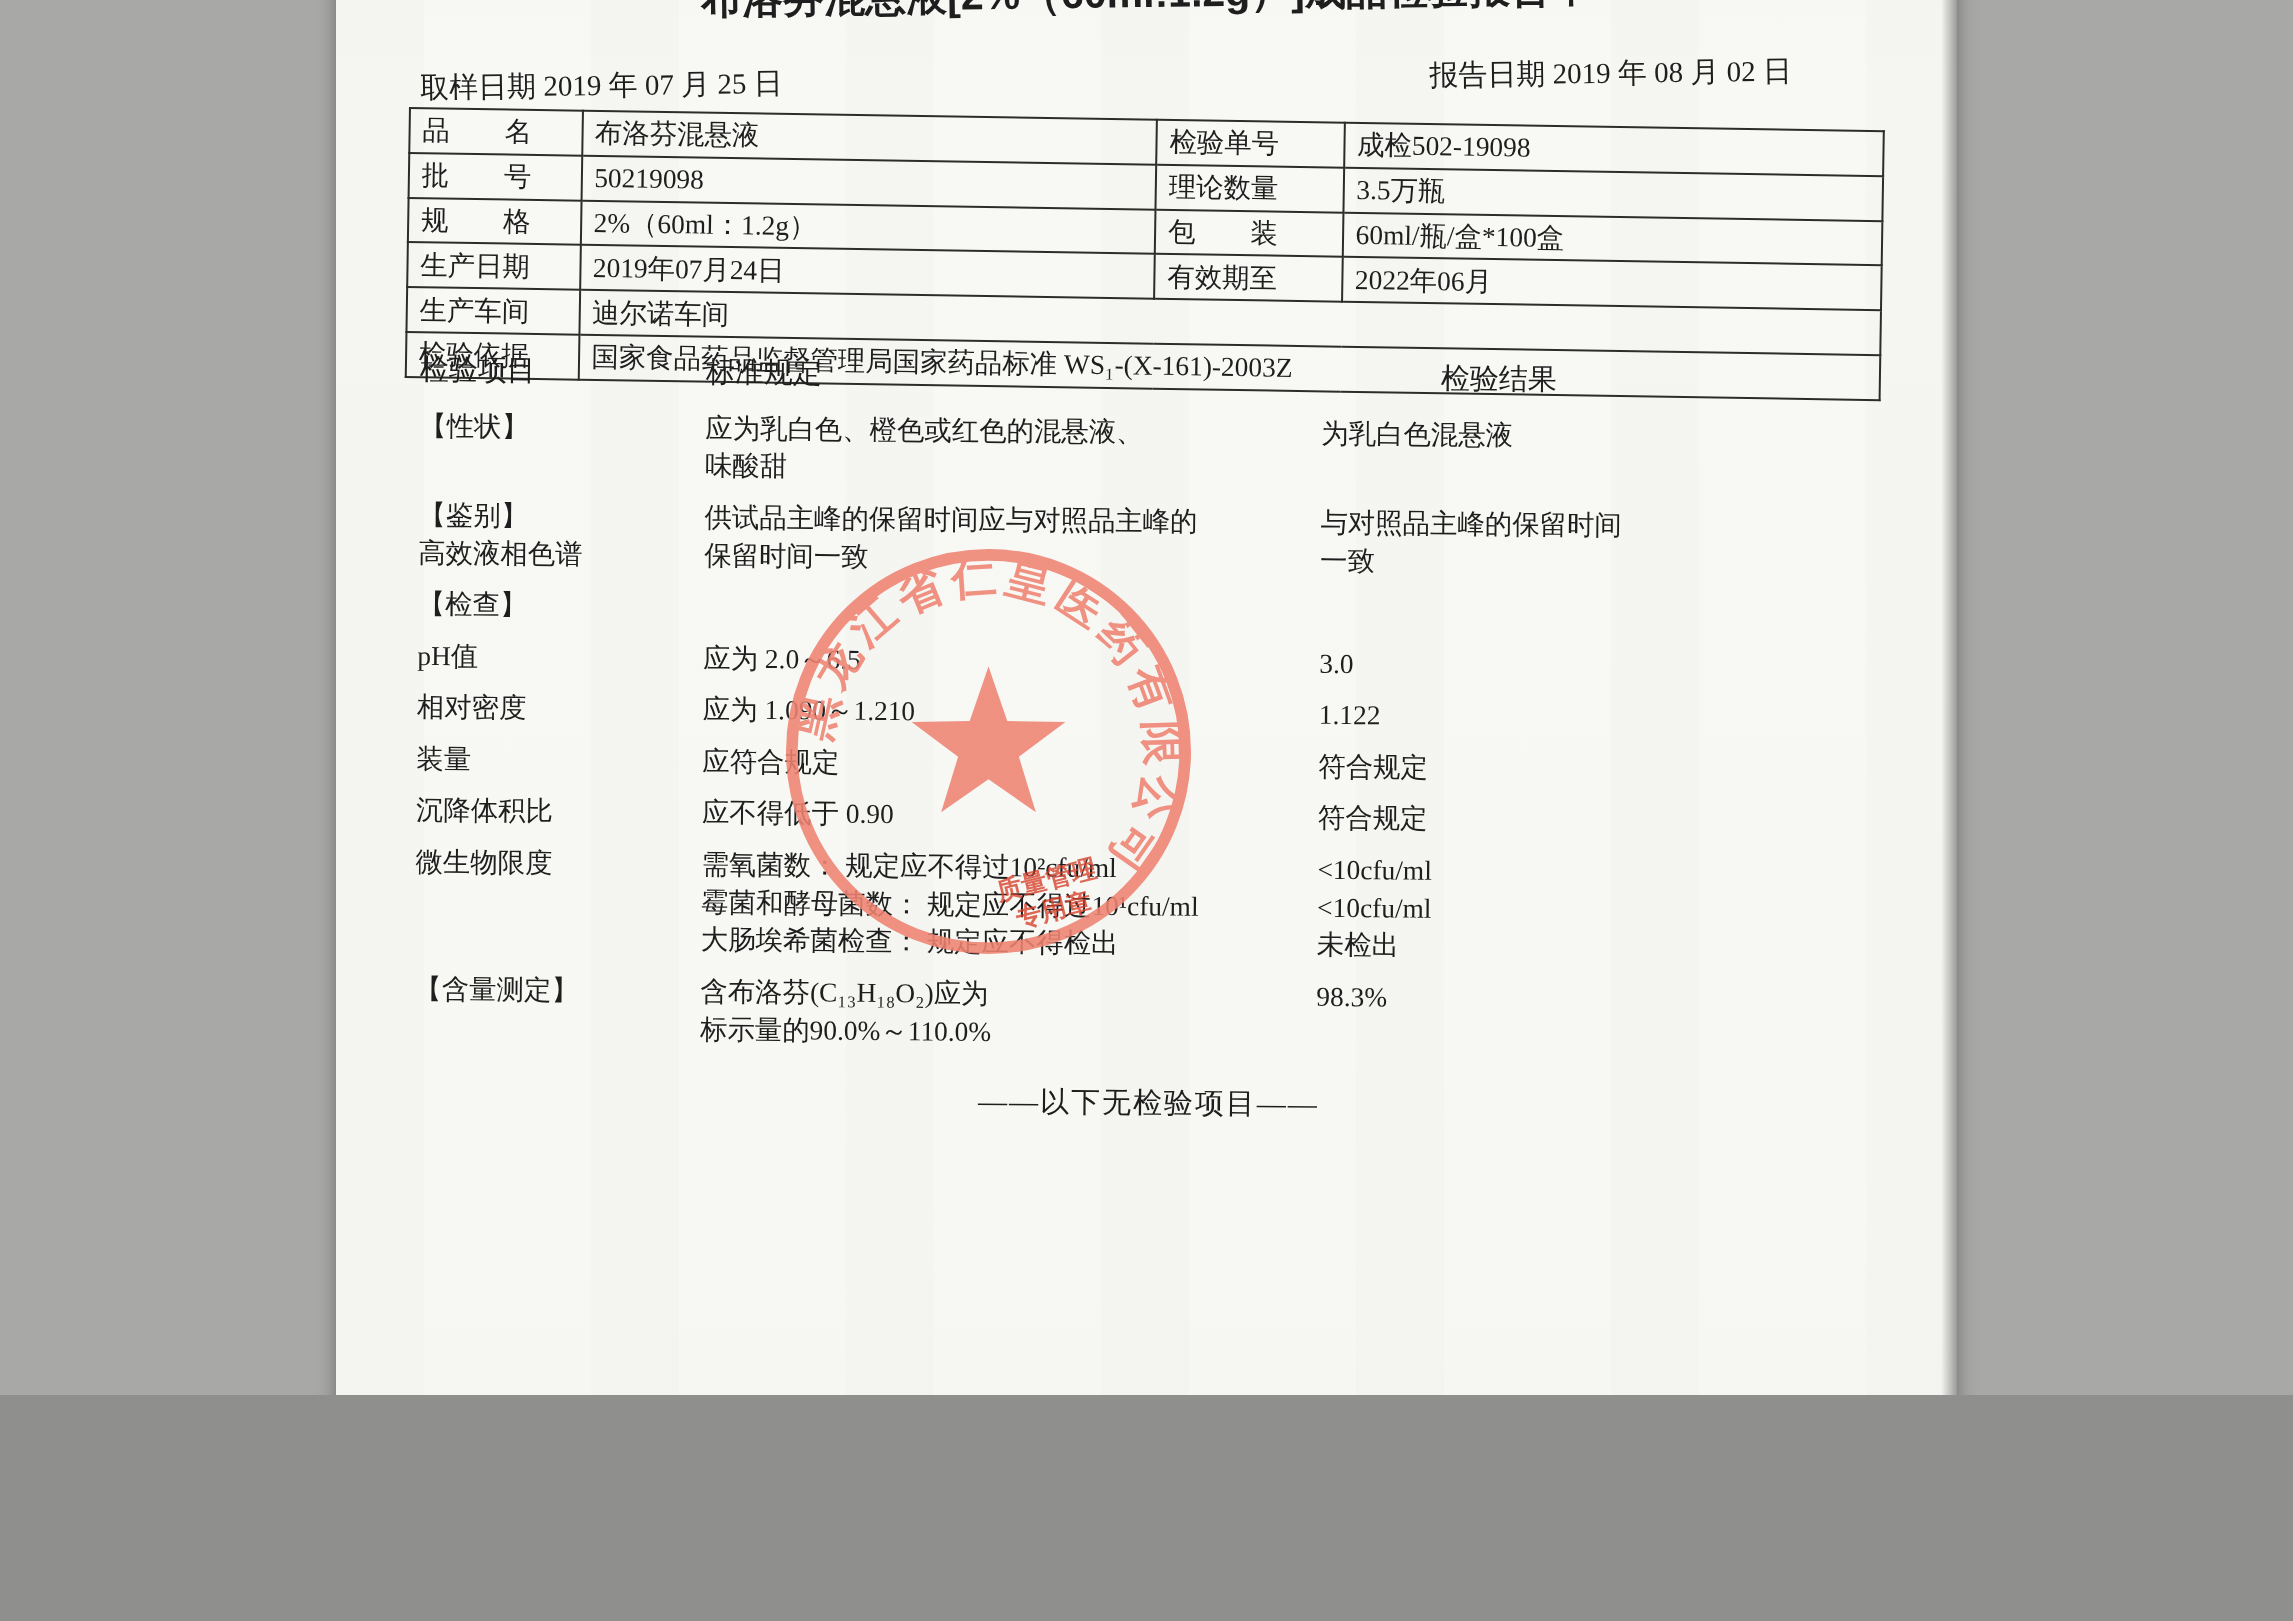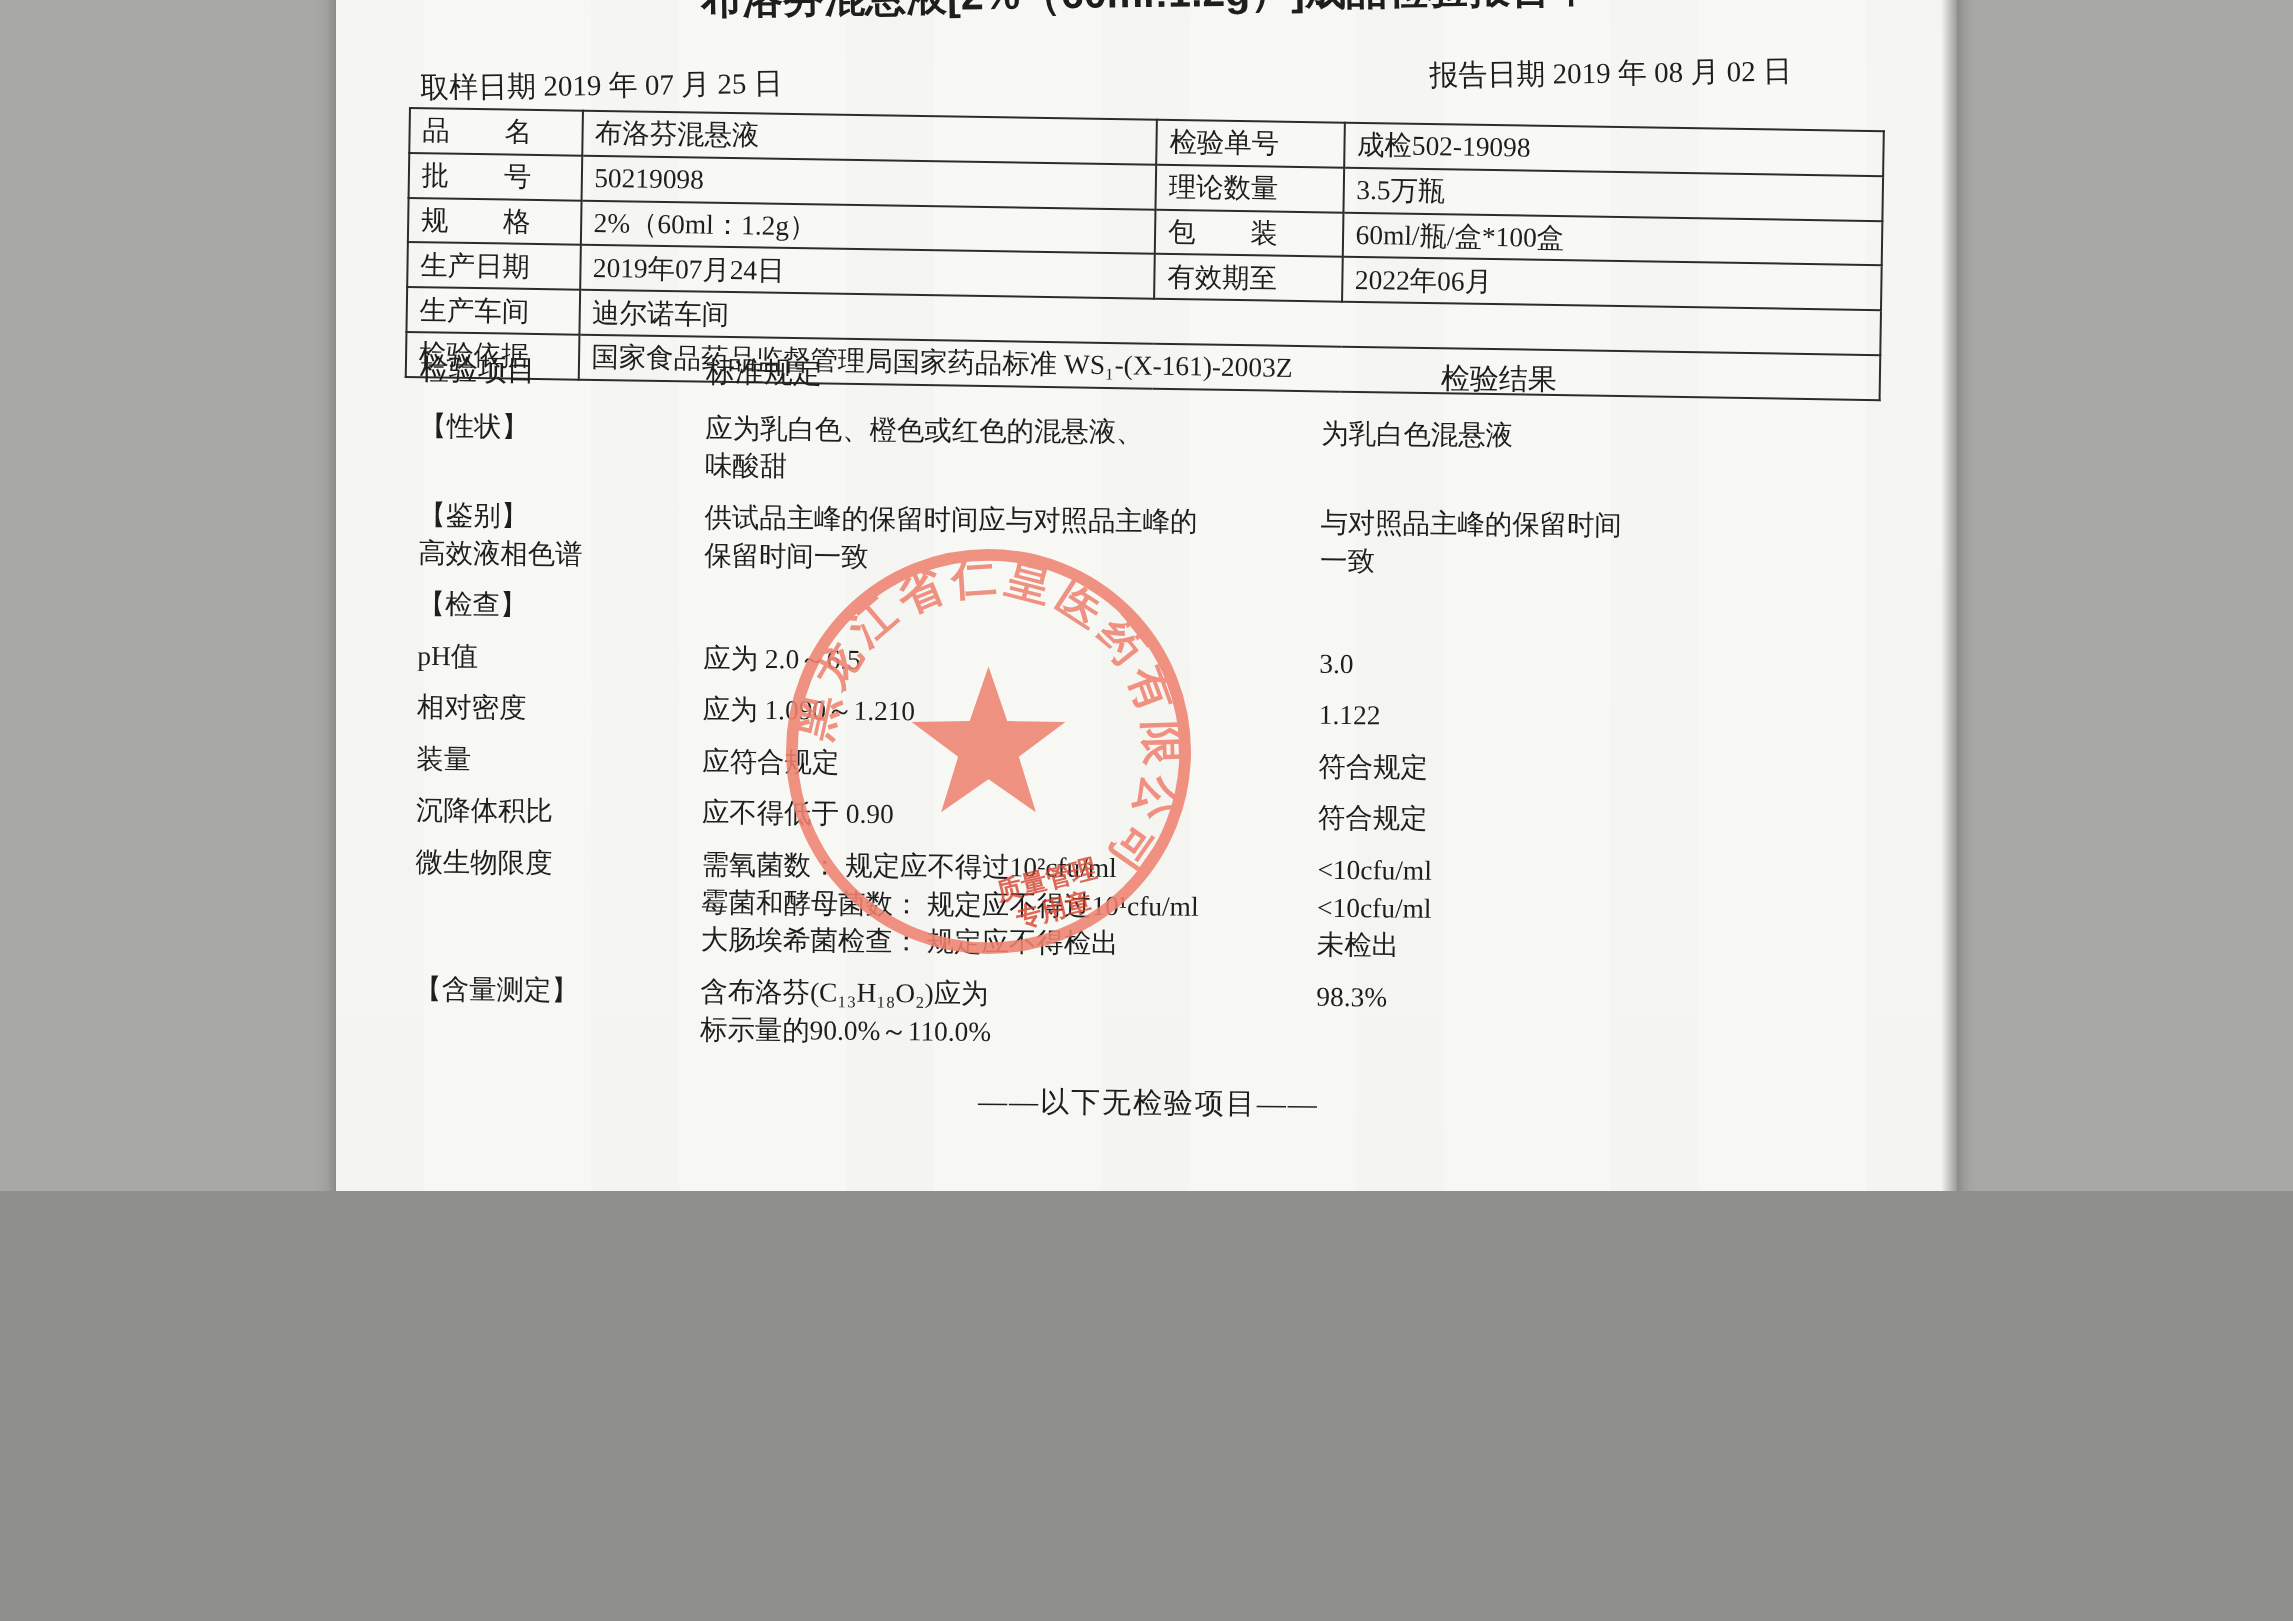--- a/index.html
+++ b/index.html
@@ -1,16 +1,16 @@
 <!DOCTYPE html>
 <html><head>
 <meta charset="utf-8">
 <style>
   html,body{margin:0;padding:0;background:#8f8f8d;}
-  #viewport{position:relative;width:2294px;height:1191px;overflow:hidden;
+  #viewport{position:relative;width:2294px;height:1395px;overflow:hidden;
     background:#a8a8a6;font-family:"Liberation Serif","DejaVu Serif",serif;color:#1e1e1e;}
   
   #doc{position:absolute;width:1621px;height:2294px;left:336px;top:-336px;
 per    transform:rotate(90.6deg);transform-origin:50% 50%;
     background:linear-gradient(180deg,#f4f4f1 0%,#f8f8f5 18%,#f7f7f4 70%,#f2f2ef 100%);
     box-shadow:0 0 17.6px rgba(0,0,0,.35);}
   #doc::after{content:"";position:absolute;right:0;top:0;width:15.7px;height:100%;
     background:linear-gradient(270deg,#9b9b99,rgba(155,155,153,0));}
   #doc::before{content:"";position:absolute;left:0;top:0;width:100%;height:100%;
     background:repeating-linear-gradient(90deg,rgba(0,0,0,.012) 0 88px,rgba(0,0,0,0) 88px 255px);pointer-events:none;}

